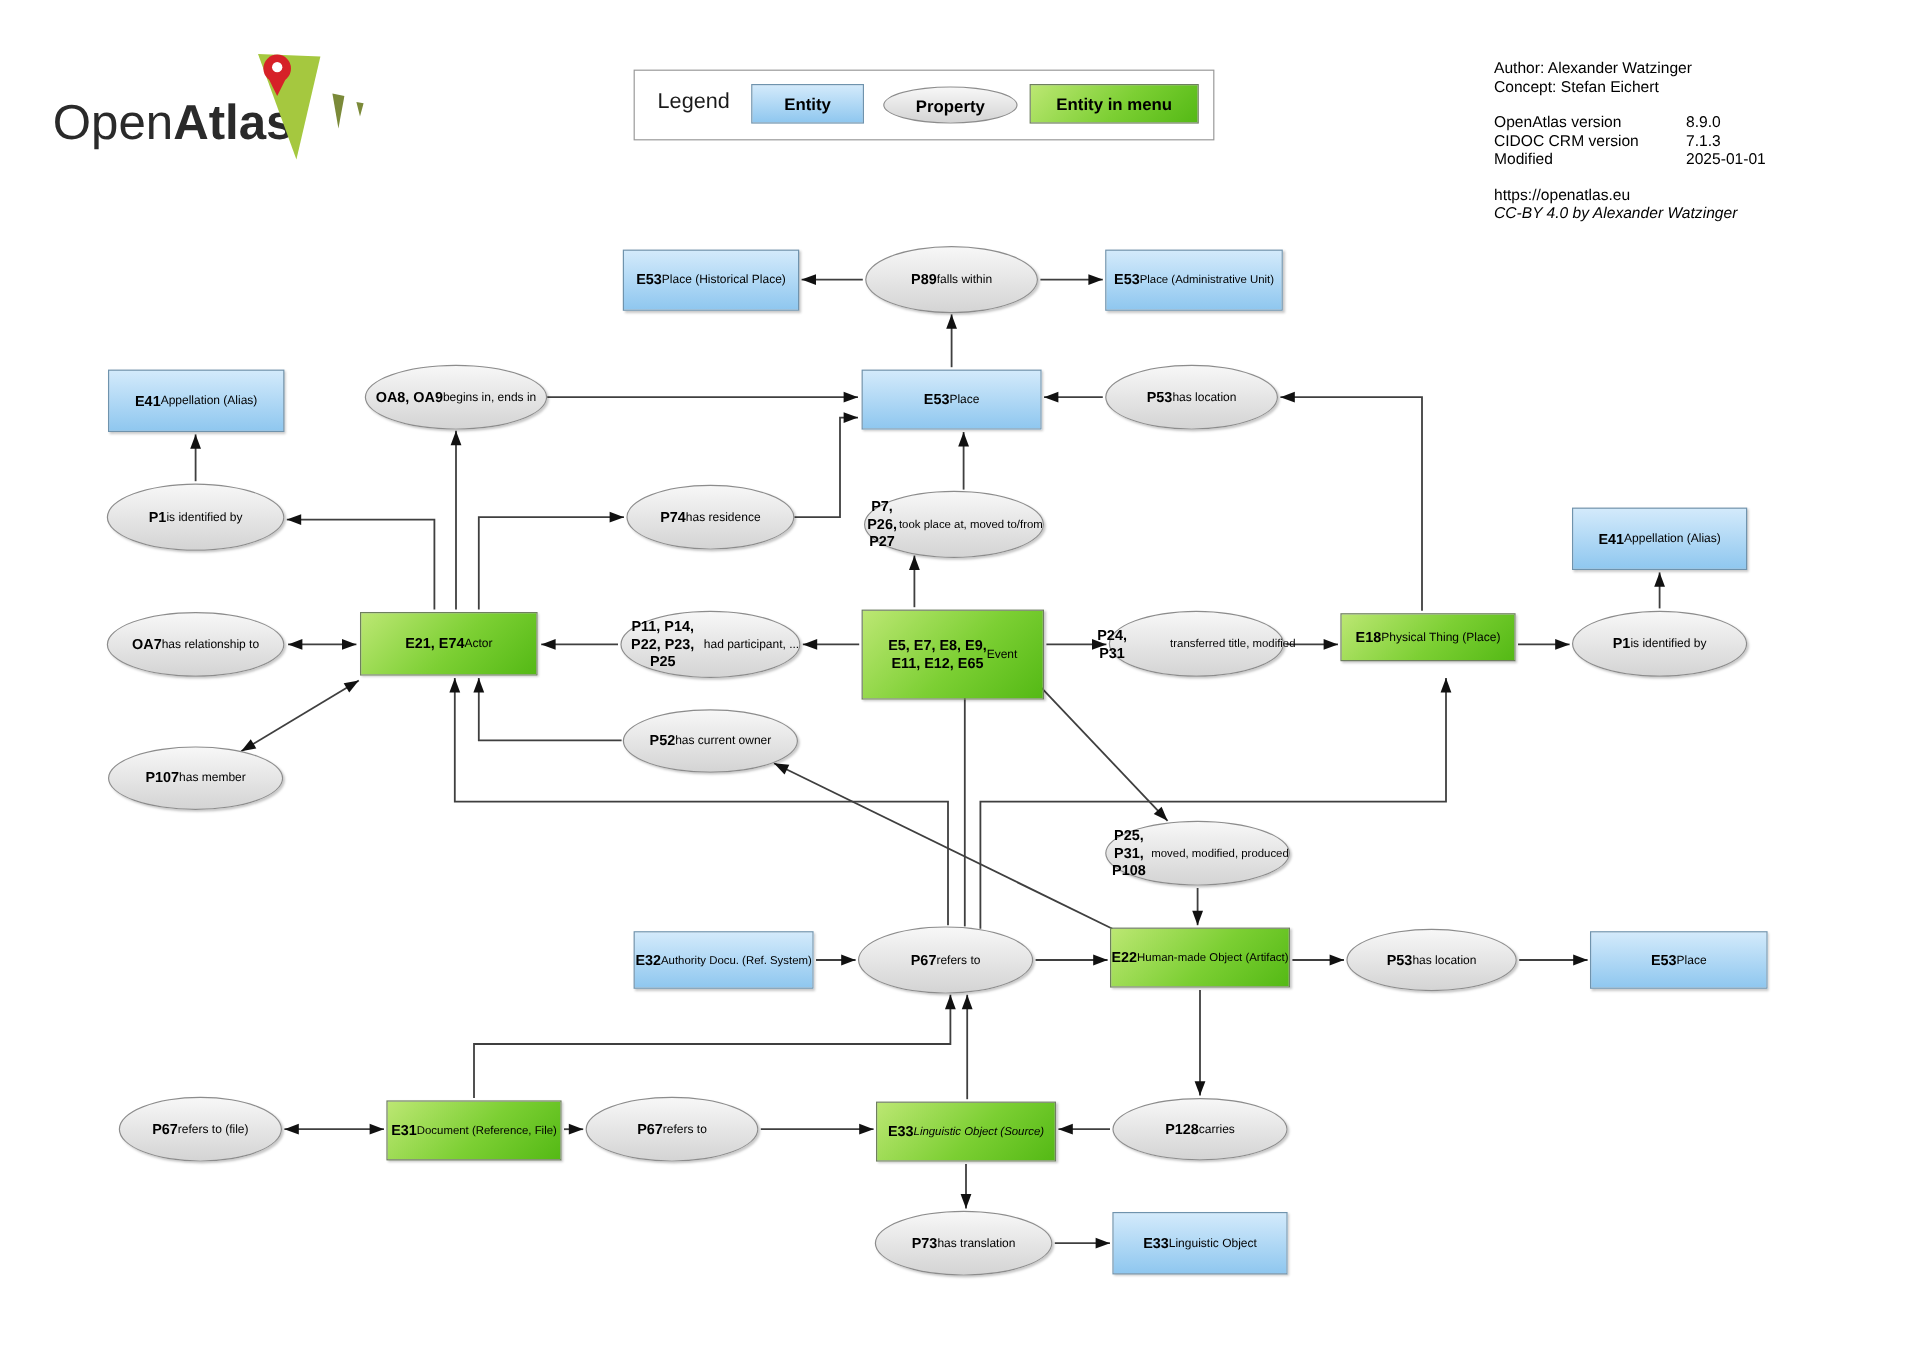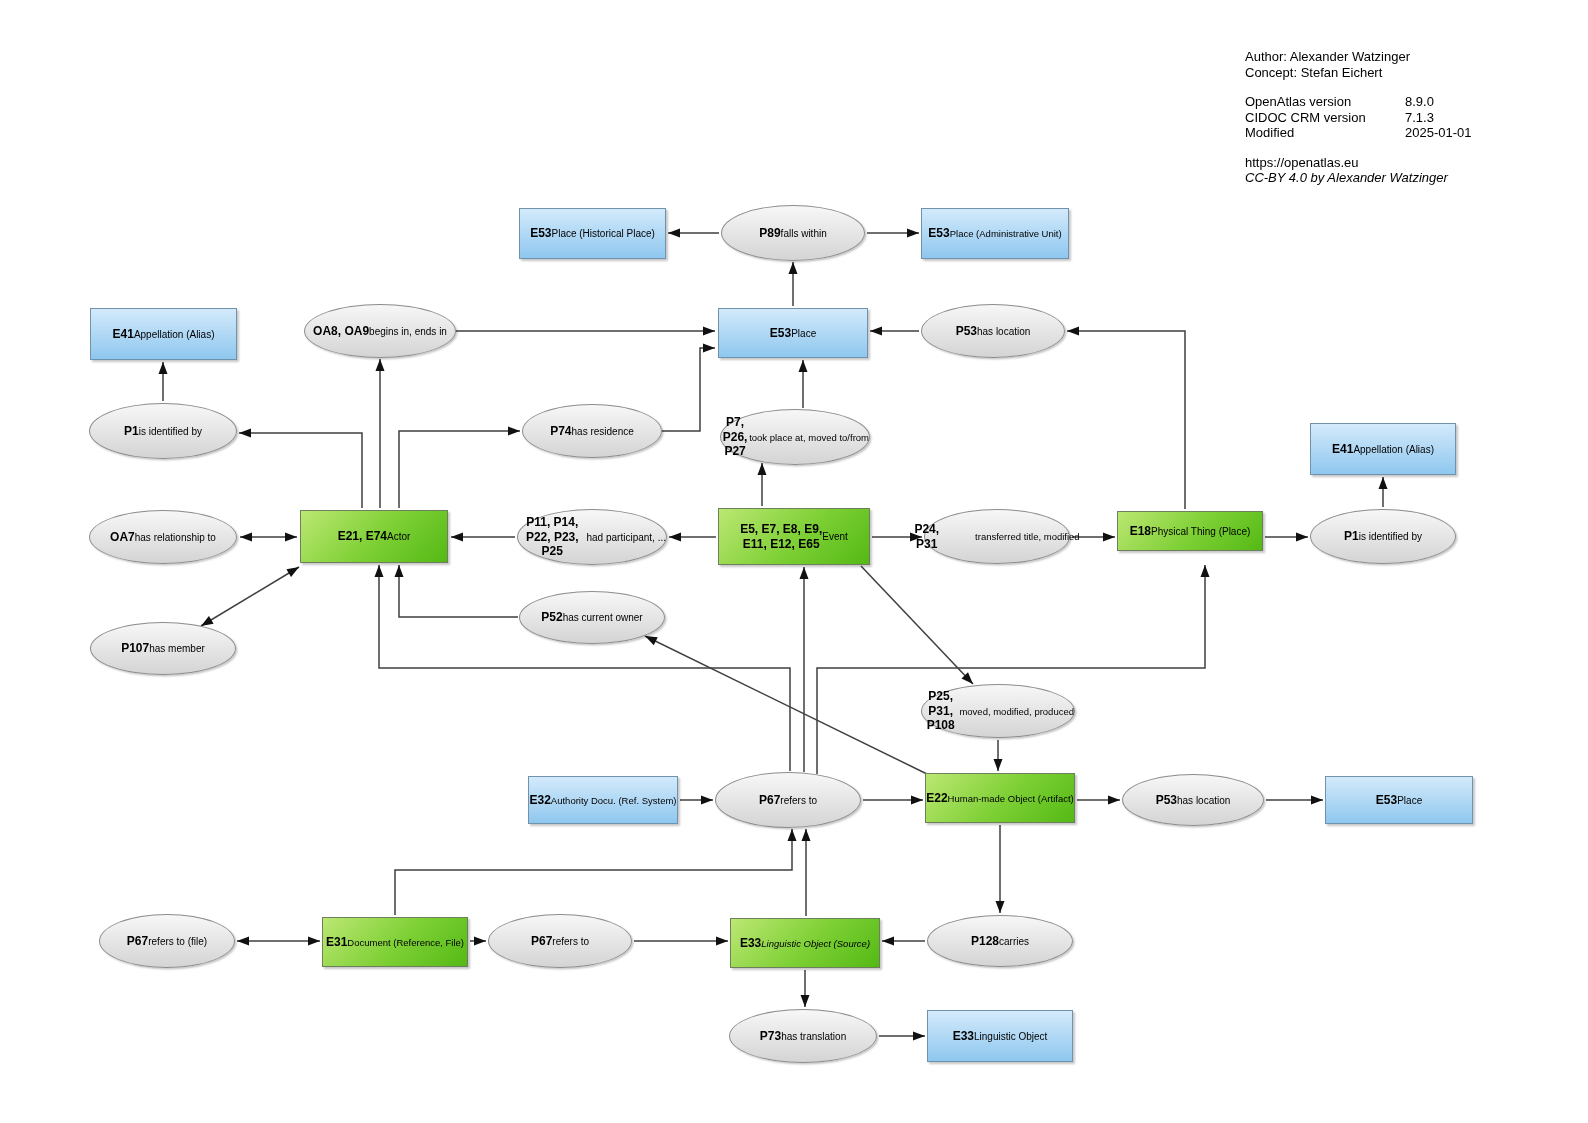--- a/index.html
+++ b/index.html
@@ -28,21 +28,40 @@
   .node .code{font-weight:bold;font-size:12px;line-height:1.22;white-space:pre-line;}
   .node .label{font-size:10px;line-height:1.2;margin-top:1px;white-space:nowrap;}
   #edges{position:absolute;left:0;top:0;}
   .edge{fill:none;stroke:#3f3f3f;stroke-width:1.5;}
 </style>
 </head>
 <body>
 
 <div id="canvas">
 
-
+  <div id="logo">
+    <svg width="270" height="110" viewBox="0 0 270 110">
+      <text x="2" y="76" font-family="Liberation Sans, sans-serif" font-size="41" fill="#2a2a2a"><tspan id="logo-open" font-weight="normal">Open</tspan><tspan id="logo-atlas" font-weight="bold">Atlas</tspan></text>
+      <polygon points="173,5 225,7 205,93" fill="#a5c83f"></polygon>
+      <polygon points="235,38 245,40 240,67" fill="#7b8a39"></polygon>
+      <polygon points="255,45 261,46 258,57" fill="#7b8a39"></polygon>
+      <g>
+        <circle cx="189" cy="17" r="11.5" fill="#d62128"></circle>
+        <polygon points="180.5,23 197.5,23 189,40" fill="#d62128"></polygon>
+        <circle cx="189" cy="16" r="4.3" fill="#ffffff"></circle>
+      </g>
+    </svg>
+  </div>
+
+  <div id="legend">
+    <span class="legend-title">Legend</span>
+    <div class="chip entity" style="left:97px;top:11px;width:94px;height:33px;">Entity</div>
+    <div class="chip property" style="left:207px;top:13px;width:112px;height:31px;">Property</div>
+    <div class="chip entity-menu" style="left:329px;top:11px;width:141px;height:33px;">Entity in menu</div>
+  </div>
 
   <div id="credits">
     <div>Author: Alexander Watzinger</div>
     <div>Concept: Stefan Eichert</div>
     <div class="spacer"></div>
     <div class="crow"><span class="cl">OpenAtlas version</span><span>8.9.0</span></div>
     <div class="crow"><span class="cl">CIDOC CRM version</span><span>7.1.3</span></div>
     <div class="crow"><span class="cl">Modified</span><span>2025-01-01</span></div>
     <div class="spacer"></div>
     <div>https://openatlas.eu</div>
@@ -148,21 +167,21 @@
         <span class="label">has relationship to</span>
       </div>
       <div class="node entity-menu" style="left: 300px; top: 510px; width: 148px; height: 53px;">
         <span class="code">E21, E74</span>
         <span class="label">Actor</span>
       </div>
       <div class="node property" style="left: 517px; top: 509px; width: 150px; height: 56px;">
         <span class="code">P11, P14, P22, P23, P25</span>
         <span class="label">had participant, ...</span>
       </div>
-      <div class="node entity-menu" style="left: 718px; top: 508px; width: 152px; height: 57px;">
+      <div class="node entity-menu" style="left: 718px; top: 508px; width: 152px; height: 75px;">
         <span class="code">E5, E7, E8, E9,
 E11, E12, E65</span>
         <span class="label">Event</span>
       </div>
       <div class="node property" style="left: 924px; top: 509px; width: 146px; height: 55px; gap: 36px;">
         <span class="code">P24, P31</span>
         <span class="label" style="font-size: 9.5px;">transferred title, modified</span>
       </div>
       <div class="node entity-menu" style="left: 1117px; top: 511px; width: 146px; height: 40px;">
         <span class="code">E18</span>

